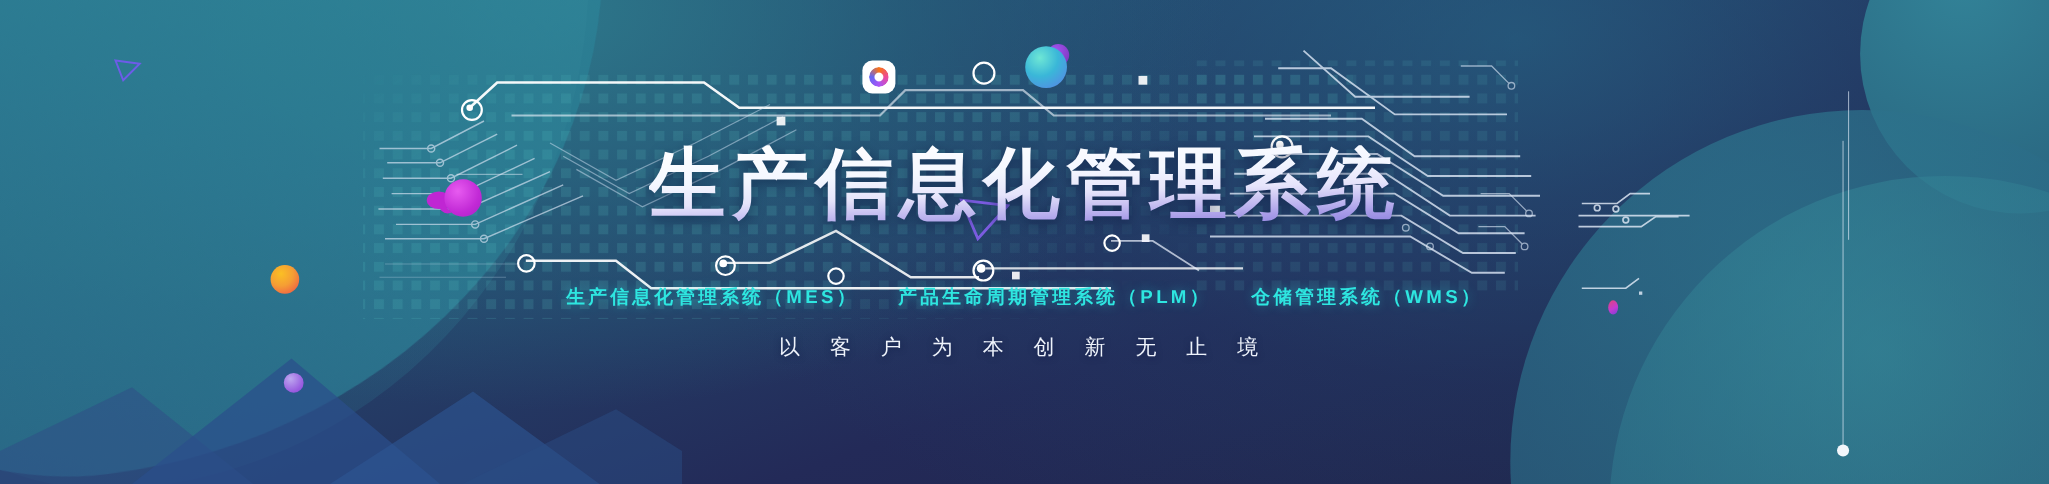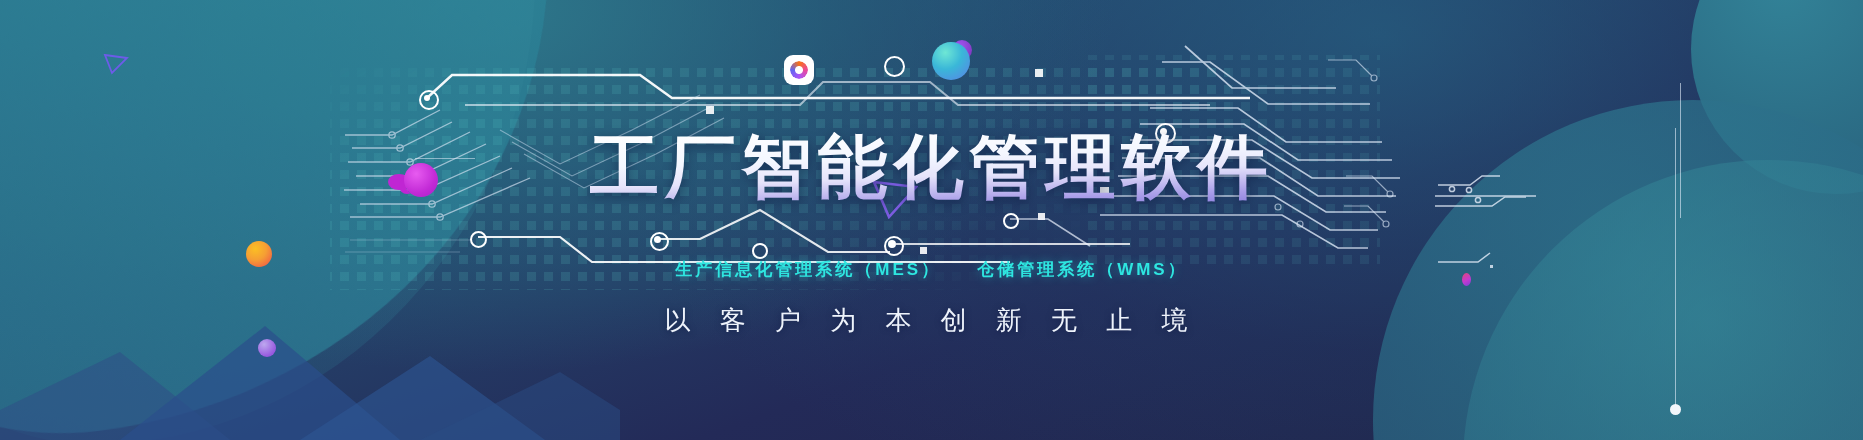--- a/index.html
+++ b/index.html
@@ -143,21 +143,21 @@
   }
   #subtitle-row{
     margin-top:56px;display:flex;gap:36px;align-items:center;
     white-space:nowrap;
   }
   .subtitle-item{
     font-size:17px;letter-spacing:3px;color:#2ee6e0;font-weight:bold;
     text-shadow:0 0 10px rgba(35,210,215,.45);
   }
   #tagline{
-    margin-top:22px;font-size:26px;letter-spacing:11px;color:#eef3fb;
+    margin-top:22px;font-size:19px;letter-spacing:11px;color:#eef3fb;
     text-shadow:0 1px 6px rgba(10,20,60,.6);white-space:nowrap;
   }
 </style>
 </head>
 <body>
 
 <div id="banner">
 
   <div class="abs" id="teal-swoosh"></div>
   <div class="abs" id="teal-swoosh-2"></div>
@@ -308,23 +308,24 @@
     <div id="hex-inner"></div>
   </div>
 
   <div class="abs vline" id="vline-a"></div>
   <div class="abs vline" id="vline-c"></div>
   <div class="abs" id="vline-dot"></div>
   <div class="abs" id="hline-left"></div>
 
   <div id="content">
 
-    <div id="title">工厂智能化管理软件</div>
+    <div id="title">生产信息化管理系统</div>
 
     <div id="subtitle-row">
       <span class="subtitle-item">生产信息化管理系统（MES）</span>
+      <span class="subtitle-item">产品生命周期管理系统（PLM）</span>
       <span class="subtitle-item">仓储管理系统（WMS）</span>
     </div>
 
     <div id="tagline">以 客 户 为 本  创 新 无 止 境</div>
 
   </div>
 </div>
 
 </body></html>

